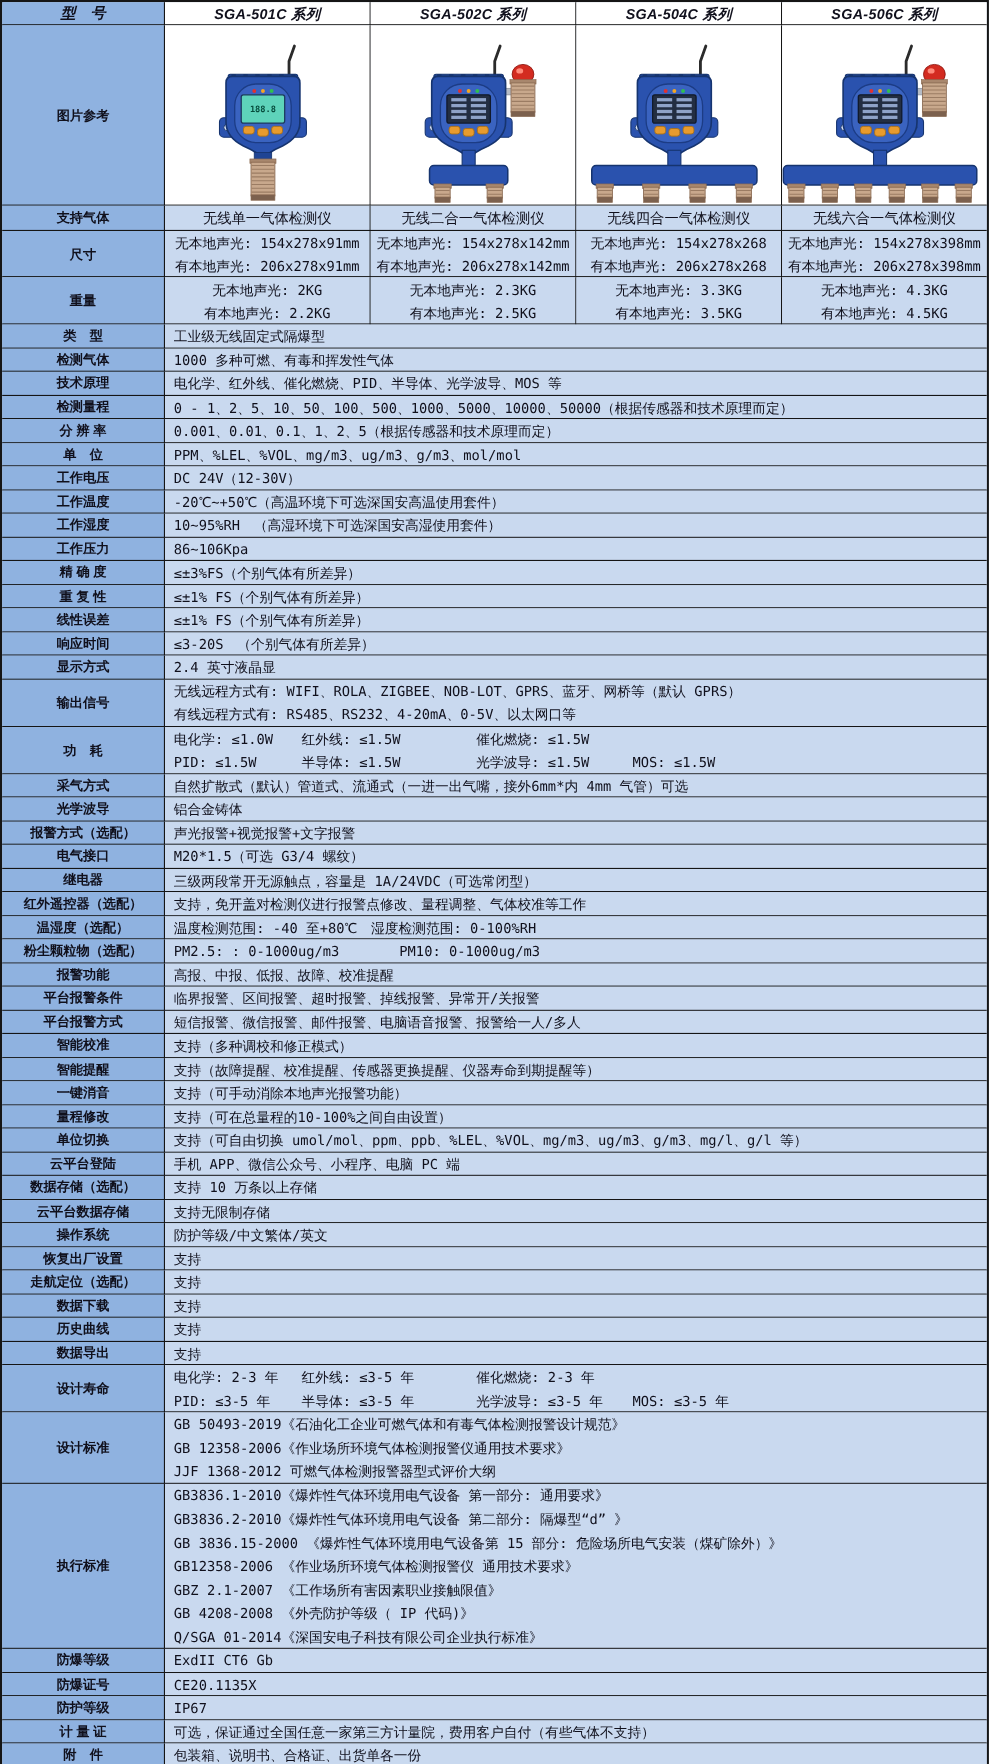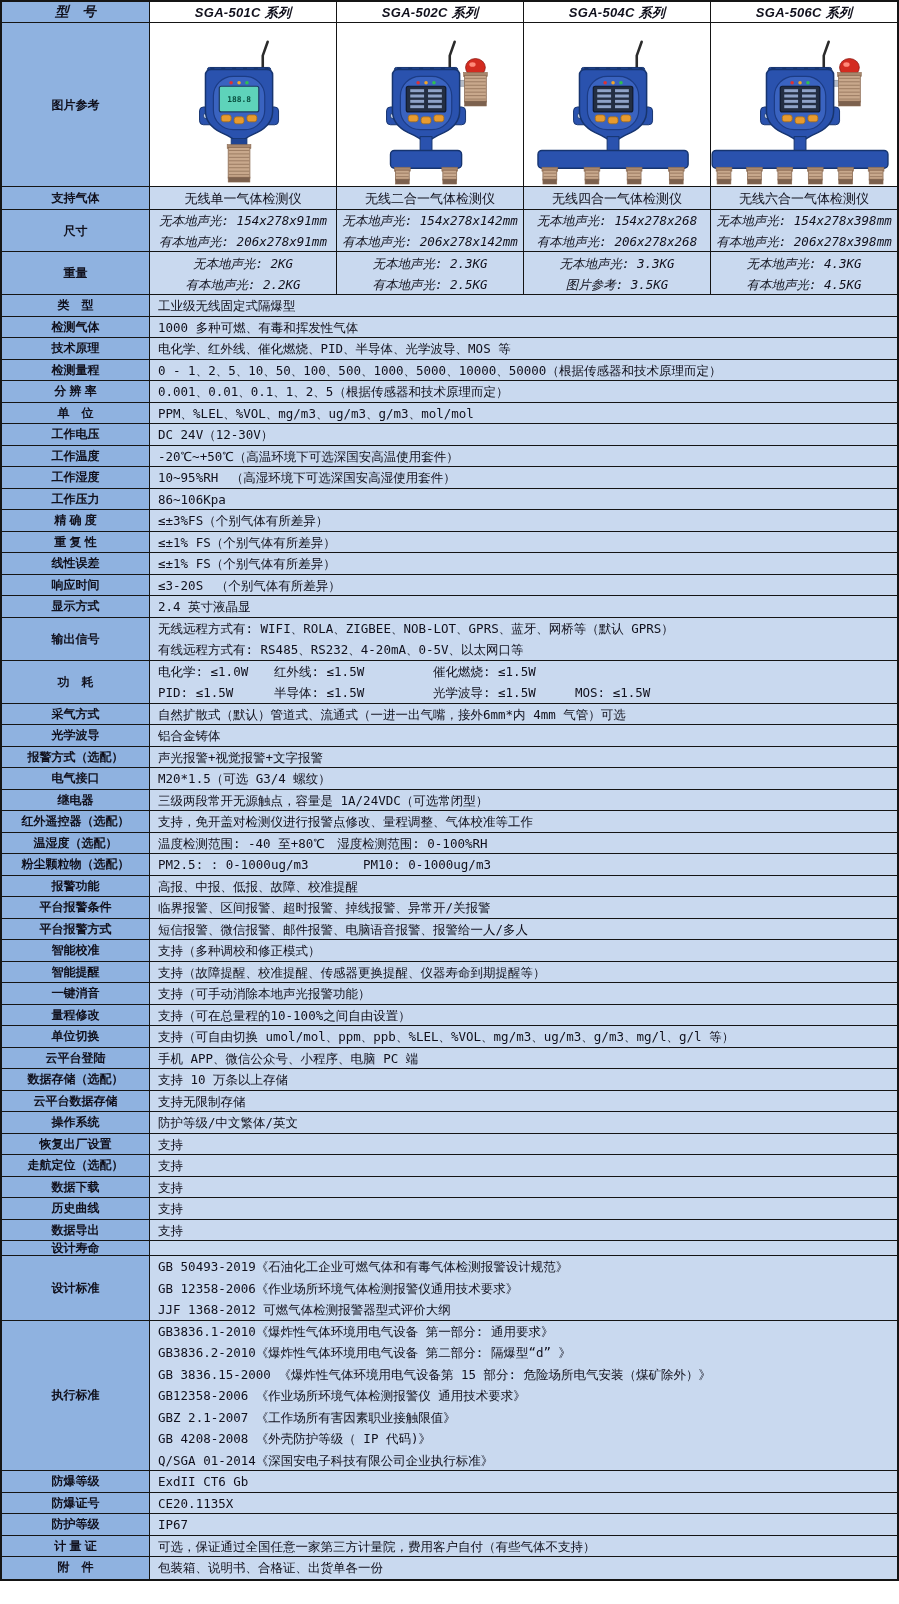--- a/index.html
+++ b/index.html
@@ -28,21 +28,21 @@
   
   .image-row{height:164px;}
   .image-row .col{background:var(--white-bg);}
   
   .support-row{height:23px;}
   .support-row .col{background:var(--cell-bg);font-size:13px;}
   
   .size-row{height:42px;}
   .weight-row{height:43px;}
   .size-row .col,.weight-row .col{background:var(--cell-bg);flex-direction:column;justify-content:center;}
-  .size-row .line,.weight-row .line{height:21px;line-height:21px;font-style:italic;}
+  .size-row .line,.weight-row .line{height:21px;line-height:21px;}
 </style>
 </head>
 <body>
 
 <div class="spec-table">
 
   <div class="row header-row">
     <div class="cell label">型　号</div>
     <div class="cols">
       <div class="col">SGA-501C 系列</div>
@@ -329,21 +329,21 @@
       <div class="col">
         <div class="line">无本地声光: 2KG</div>
         <div class="line">有本地声光: 2.2KG</div>
       </div>
       <div class="col">
         <div class="line">无本地声光: 2.3KG</div>
         <div class="line">有本地声光: 2.5KG</div>
       </div>
       <div class="col">
         <div class="line">无本地声光: 3.3KG</div>
-        <div class="line">图片参考: 3.5KG</div>
+        <div class="line">有本地声光: 3.5KG</div>
       </div>
       <div class="col">
         <div class="line">无本地声光: 4.3KG</div>
         <div class="line">有本地声光: 4.5KG</div>
       </div>
     </div>
   </div>
 
   <div id="spec-rows">
       <div class="row spec-row">
@@ -595,20 +595,24 @@
         </div>
       </div>
       <div class="row spec-row">
         <div class="cell label">数据导出</div>
         <div class="cell value">
           <div class="line">支持</div>
         </div>
       </div>
       <div class="row spec-row">
         <div class="cell label">设计寿命</div>
+        <div class="cell value">
+          <div class="line"><span class="seg" style="min-width: 116px;">电化学: 2-3 年</span><span class="seg" style="min-width: 159px;">红外线: ≤3-5 年</span><span class="seg">催化燃烧: 2-3 年</span></div>
+          <div class="line"><span class="seg" style="min-width: 116px;">PID: ≤3-5 年</span><span class="seg" style="min-width: 159px;">半导体: ≤3-5 年</span><span class="seg" style="min-width: 142px;">光学波导: ≤3-5 年</span><span class="seg">MOS: ≤3-5 年</span></div>
+        </div>
       </div>
       <div class="row spec-row">
         <div class="cell label">设计标准</div>
         <div class="cell value">
           <div class="line">GB 50493-2019《石油化工企业可燃气体和有毒气体检测报警设计规范》</div>
           <div class="line">GB 12358-2006《作业场所环境气体检测报警仪通用技术要求》</div>
           <div class="line">JJF 1368-2012 可燃气体检测报警器型式评价大纲</div>
         </div>
       </div>
       <div class="row spec-row">

